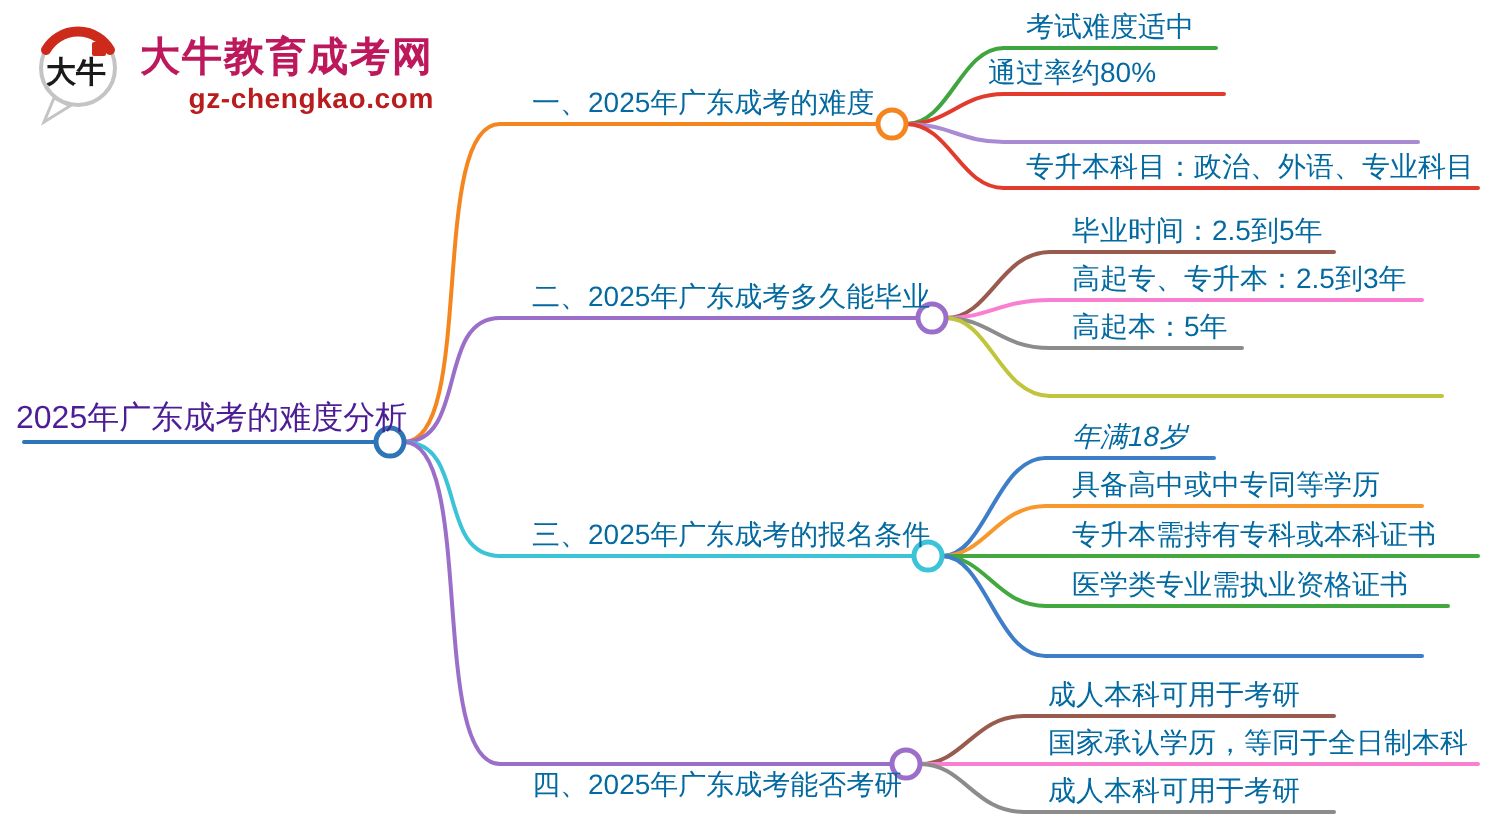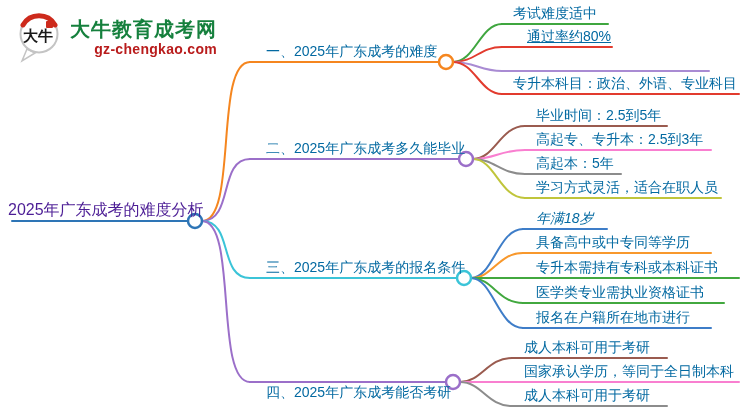--- a/index.html
+++ b/index.html
@@ -92,44 +92,42 @@
 
   <div id="logo">
     <svg id="logo-mark" width="48" height="52" viewBox="0 0 48 52">
       <path d="M11 37 L6 49 L19 41 Z" fill="#ffffff" stroke="#c4c4c4" stroke-width="1.5"></path>
       <circle cx="23" cy="22" r="18.5" fill="#ffffff" stroke="#c4c4c4" stroke-width="2"></circle>
       <path d="M7 13 A 18.5 18.5 0 0 1 39 13" fill="none" stroke-width="5" stroke-linecap="round" stroke="#cd2a1c"></path>
       <rect x="30" y="9" width="7" height="7" rx="1" fill="#cd2a1c"></rect>
       <text x="22" y="29" text-anchor="middle" font-size="15" font-weight="bold" fill="#1a1a1a">大牛</text>
     </svg>
     <div id="logo-text">
-      <span class="site-name" style="color: #15803d;">大牛教育成考网</span>
+      <span class="site-name" style="color: #be185d;">大牛教育成考网</span>
       <span class="site-domain" style="color: #b91c1c;">gz-chengkao.com</span>
     </div>
   </div>
 
   <div class="node-label root-label">2025年广东成考的难度分析</div>
 
   <div class="node-label branch-label" style="left:266px;top:41px;">一、2025年广东成考的难度</div>
   <div class="node-label branch-label" style="left:266px;top:138px;">二、2025年广东成考多久能毕业</div>
   <div class="node-label branch-label" style="left:266px;top:257px;">三、2025年广东成考的报名条件</div>
   <div class="node-label branch-label" style="left:266px;top:361px;margin-top:21px;">四、2025年广东成考能否考研</div>
 
   <div class="node-label leaf-label" style="left:513px;top:3px;">考试难度适中</div>
-  <div class="node-label leaf-label" style="left:527px;top:26px;text-decoration:underline;">通过率约80%</div>
+  <div class="node-label leaf-label" style="left:494px;top:26px;">通过率约80%</div>
   <div class="node-label leaf-label" style="left:513px;top:73px;">专升本科目：政治、外语、专业科目</div>
 
   <div class="node-label leaf-label" style="left:536px;top:105px;">毕业时间：2.5到5年</div>
   <div class="node-label leaf-label" style="left:536px;top:129px;">高起专、专升本：2.5到3年</div>
   <div class="node-label leaf-label" style="left:536px;top:153px;">高起本：5年</div>
-  <div class="node-label leaf-label" style="left:536px;top:177px;">学习方式灵活，适合在职人员</div>
 
   <div class="node-label leaf-label" style="left:536px;top:208px;font-style:italic;">年满18岁</div>
   <div class="node-label leaf-label" style="left:536px;top:232px;">具备高中或中专同等学历</div>
   <div class="node-label leaf-label" style="left:536px;top:257px;">专升本需持有专科或本科证书</div>
   <div class="node-label leaf-label" style="left:536px;top:282px;">医学类专业需执业资格证书</div>
-  <div class="node-label leaf-label" style="left:536px;top:307px;">报名在户籍所在地市进行</div>
 
   <div class="node-label leaf-label" style="left:524px;top:337px;">成人本科可用于考研</div>
   <div class="node-label leaf-label" style="left:524px;top:361px;">国家承认学历，等同于全日制本科</div>
   <div class="node-label leaf-label" style="left:524px;top:385px;">成人本科可用于考研</div>
 
 </div>
 
 </body></html>

